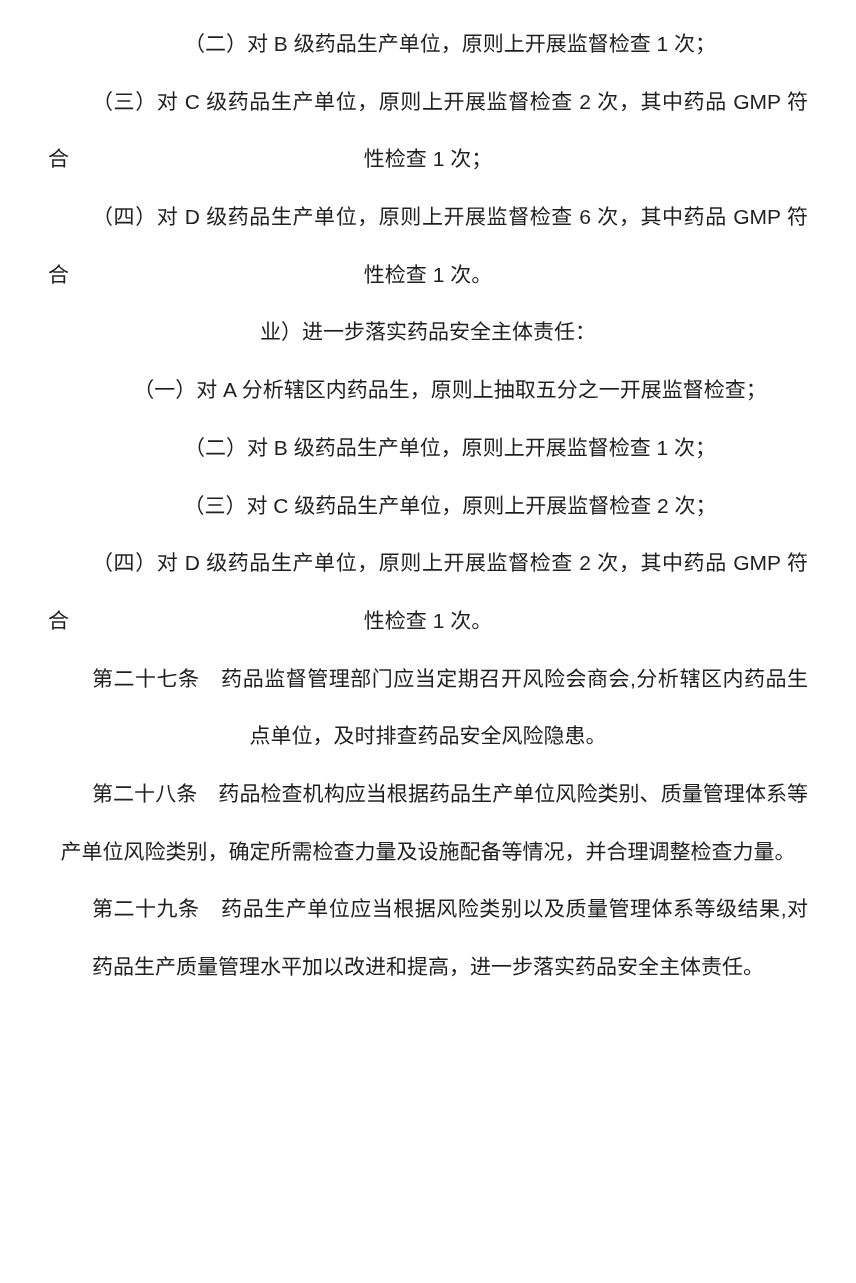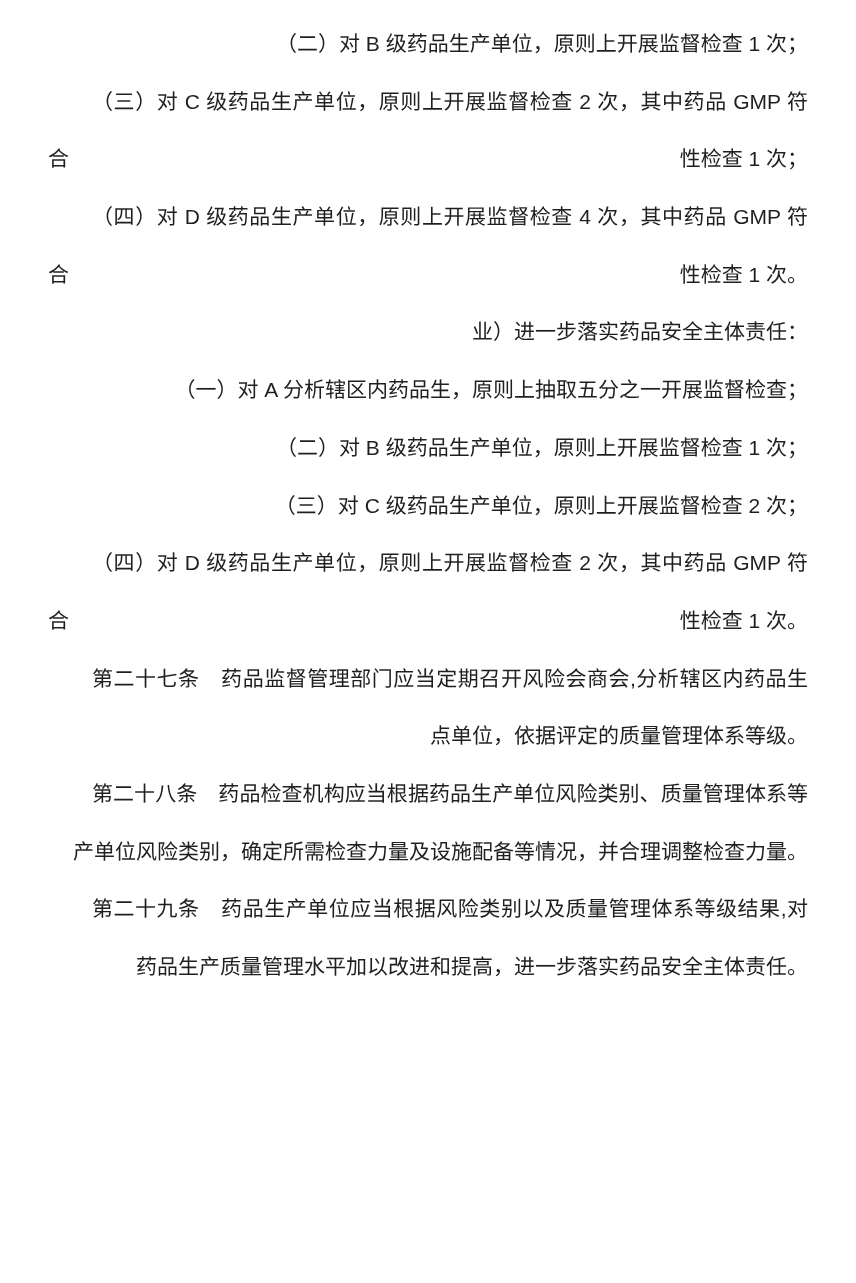--- a/index.html
+++ b/index.html
@@ -21,46 +21,46 @@
     width: 760px;
     color: var(--text-color, #1f1f1f);
     font-size: 21px;
     font-weight: 500;
     -webkit-font-smoothing: antialiased;
   }
   .line {
     height: 57.7px;
     line-height: 57.7px;
     white-space: nowrap;
-    text-align: right;
+    text-align: center;
   }
   .line.indent {
     text-indent: 44px;
   }
   .line.justify {
     white-space: normal;
     text-align: justify;
     text-align-last: justify;
     text-justify: inter-character;
   }
 </style>
 </head>
 <body style="--page-bg: #ffffff; --text-color: #1f1f1f;">
 
 <div class="doc">
     <div class="line indent">（二）对 B 级药品生产单位，原则上开展监督检查 1 次；</div>
     <div class="line indent justify">（三）对 C 级药品生产单位，原则上开展监督检查 2 次，其中药品 GMP 符合</div>
     <div class="line">性检查 1 次；</div>
-    <div class="line indent justify">（四）对 D 级药品生产单位，原则上开展监督检查 4 次，其中药品 GMP 符合</div>
+    <div class="line indent justify">（四）对 D 级药品生产单位，原则上开展监督检查 6 次，其中药品 GMP 符合</div>
     <div class="line">性检查 1 次。</div>
     <div class="line">业）进一步落实药品安全主体责任：</div>
     <div class="line indent">（一）对 A 分析辖区内药品生，原则上抽取五分之一开展监督检查；</div>
     <div class="line indent">（二）对 B 级药品生产单位，原则上开展监督检查 1 次；</div>
     <div class="line indent">（三）对 C 级药品生产单位，原则上开展监督检查 2 次；</div>
     <div class="line indent justify">（四）对 D 级药品生产单位，原则上开展监督检查 2 次，其中药品 GMP 符合</div>
     <div class="line">性检查 1 次。</div>
     <div class="line indent justify">第二十七条　药品监督管理部门应当定期召开风险会商会,分析辖区内药品生</div>
-    <div class="line">点单位，依据评定的质量管理体系等级。</div>
+    <div class="line">点单位，及时排查药品安全风险隐患。</div>
     <div class="line indent justify">第二十八条　药品检查机构应当根据药品生产单位风险类别、质量管理体系等</div>
     <div class="line">产单位风险类别，确定所需检查力量及设施配备等情况，并合理调整检查力量。</div>
     <div class="line indent justify">第二十九条　药品生产单位应当根据风险类别以及质量管理体系等级结果,对</div>
     <div class="line">药品生产质量管理水平加以改进和提高，进一步落实药品安全主体责任。</div>
   </div>
 
 </body></html>

